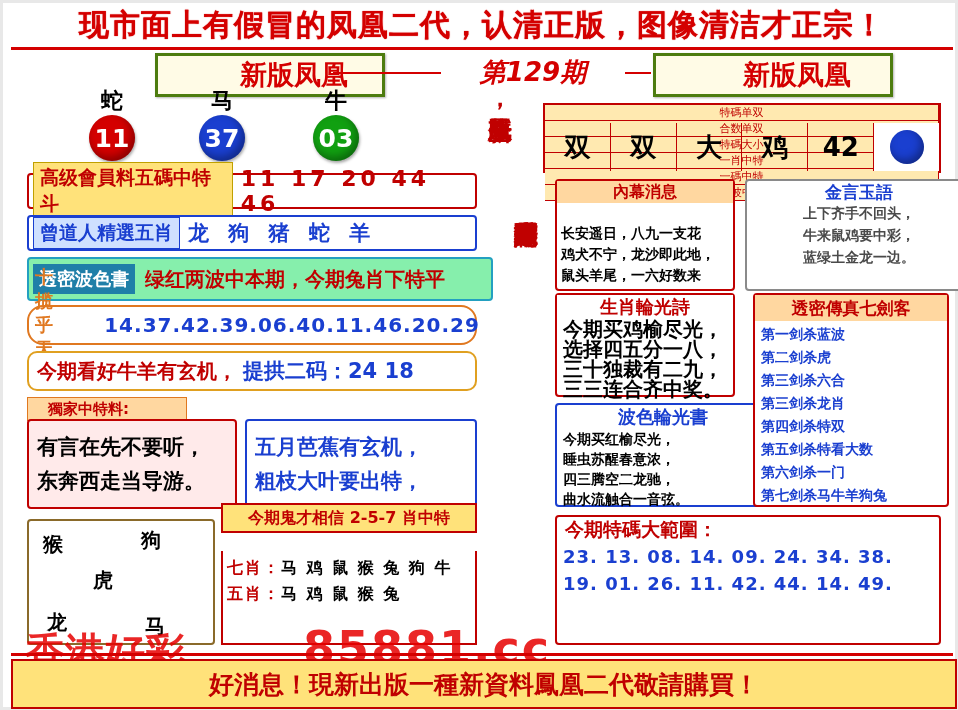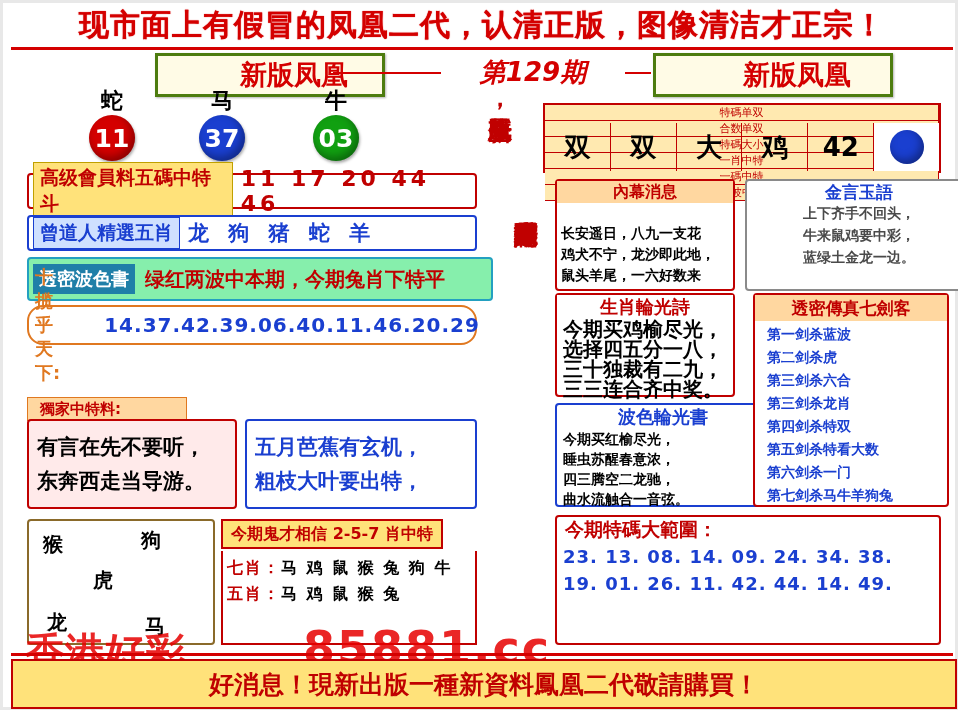--- a/index.html
+++ b/index.html
@@ -69,34 +69,34 @@
   #row3 .val{color:#c00000;font-size:20px;font-weight:bold;margin-left:10px;}
 
   #row4{left:24px;top:302px;width:450px;height:40px;border:2px solid #e07820;border-radius:16px;background:#fff;display:flex;align-items:center;gap:36px;}
   #row4 .lbl{color:#e07820;font-size:18px;font-weight:bold;margin-left:6px;}
   #row4 .val{color:#1a3fd0;font-size:20px;font-weight:bold;margin-left:8px;letter-spacing:1px;}
 
   #row5{left:24px;top:348px;width:450px;height:40px;border:2px solid #e0a020;border-radius:10px;background:#fff;display:flex;align-items:center;}
   #row5 .lbl{color:#c00000;font-size:20px;font-weight:bold;margin-left:8px;}
   #row5 .val{color:#1a3fd0;font-size:21px;font-weight:bold;margin-left:6px;}
 
-  #row6lbl{left:24px;top:394px;width:160px;height:24px;background:#ffd7a0;border:1px solid #e07820;color:#c00000;font-size:15px;font-weight:bold;display:flex;align-items:center;padding-left:12px;box-sizing:border-box;}
+  #row6lbl{left:24px;top:394px;width:160px;height:24px;background:#ffd7a0;border:1px solid #e07820;color:#c00000;font-size:15px;font-weight:bold;display:flex;align-items:center;padding-left:20px;box-sizing:border-box;}
 
   #poem1{left:24px;top:416px;width:210px;height:90px;border:2px solid #c00000;border-radius:4px;background:#ffeaea;display:flex;flex-direction:column;justify-content:center;padding-left:8px;box-sizing:border-box;}
   #poem1 div{font-size:21px;color:#000;font-weight:bold;line-height:34px;}
 
   #poem2{left:242px;top:416px;width:232px;height:90px;border:2px solid #1a3fd0;border-radius:4px;background:#fff;display:flex;flex-direction:column;justify-content:center;padding-left:8px;box-sizing:border-box;}
   #poem2 div{font-size:21px;color:#1a3fd0;font-weight:bold;line-height:34px;}
 
   
   #zgrid{left:24px;top:516px;width:188px;height:126px;border:2px solid #8a6a2a;border-radius:4px;background:#fff;}
   #zgrid .cell{position:absolute;font-size:20px;font-weight:bold;color:#000;}
 
   
-  #ghost{left:218px;top:516px;width:222px;height:30px;border:2px solid #c00000;background:#ffe27a;display:flex;align-items:center;justify-content:center;color:#c00000;font-size:16px;font-weight:bold;}
+  #ghost{left:218px;top:500px;width:256px;height:30px;border:2px solid #c00000;background:#ffe27a;display:flex;align-items:center;justify-content:center;color:#c00000;font-size:16px;font-weight:bold;}
   #glist{left:218px;top:548px;width:256px;height:94px;border:2px solid #c00000;border-top:none;background:#fff;box-sizing:border-box;padding:4px 4px;}
   #glist .gline{font-size:16px;color:#000;font-weight:bold;line-height:26px;letter-spacing:2px;}
   #glist .gline .tag{color:#c00000;}
 
   
   .vtext{
     position:absolute;writing-mode:vertical-rl;text-orientation:upright;
     font-size:24px;font-weight:bold;line-height:30px;
   }
   #vleft{left:482px;top:96px;height:560px;color:#c00000;}
@@ -132,21 +132,21 @@
   #poemA .bd{padding:0 6px;}
   #poemA .bd div{font-size:20px;color:#000;line-height:20px;font-weight:bold;}
 
   #poemB{left:552px;top:400px;width:216px;height:104px;border:2px solid #1a3fd0;border-radius:4px;background:#fff;}
   #poemB .hd{height:24px;color:#1a3fd0;font-size:18px;}
   #poemB .bd{padding:0 6px;}
   #poemB .bd div{font-size:14px;color:#000;line-height:20px;font-weight:bold;}
 
   #sword{left:742px;top:290px;width:196px;height:214px;border:2px solid #c00000;border-radius:4px;background:#fff;margin-left:8px;}
   #sword .hd{height:26px;background:#ffd7a0;color:#c00000;font-size:17px;}
-  #sword .bd{padding:2px 12px;}
+  #sword .bd{padding:2px 6px;}
   #sword .bd div{font-size:14px;color:#1a3fd0;line-height:23px;font-weight:bold;}
 
   #range{left:552px;top:512px;width:386px;height:130px;border:2px solid #c00000;border-radius:4px;background:#fff;box-sizing:border-box;}
   #range .hd{height:26px;color:#c00000;font-size:19px;justify-content:flex-start;padding-left:8px;}
   #range .bd{padding:0 6px;}
   #range .bd div{font-size:18px;color:#1a3fd0;line-height:27px;font-weight:bold;letter-spacing:1px;}
 
   
   #bottom{
     position:absolute;left:8px;top:656px;width:942px;height:46px;
@@ -202,20 +202,24 @@
   <div class="lbox" id="row3">
     <span class="lbl">透密波色書</span>
     <span class="val">绿红两波中本期，今期兔肖下特平</span>
   </div>
 
   <div class="lbox" id="row4">
     <span class="lbl">十揽乎天下:</span>
     <span class="val">14.37.42.39.06.40.11.46.20.29</span>
   </div>
 
+  <div class="lbox" id="row5">
+    <span class="lbl">今期看好牛羊有玄机，</span>
+    <span class="val">提拱二码：24 18</span>
+  </div>
 
   <div class="lbox" id="row6lbl">獨家中特料:</div>
 
   <div class="lbox" id="poem1">
     <div>有言在先不要听，</div>
     <div>东奔西走当导游。</div>
   </div>
 
   <div class="lbox" id="poem2">
     <div>五月芭蕉有玄机，</div>

